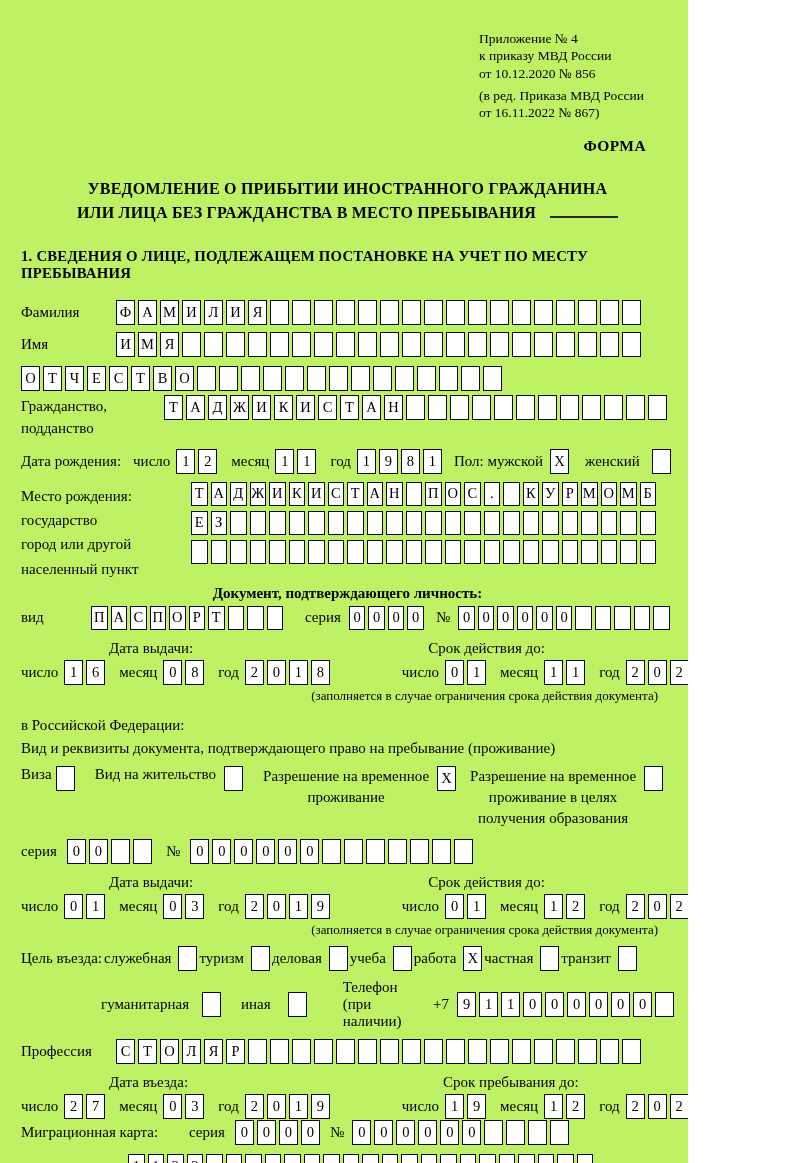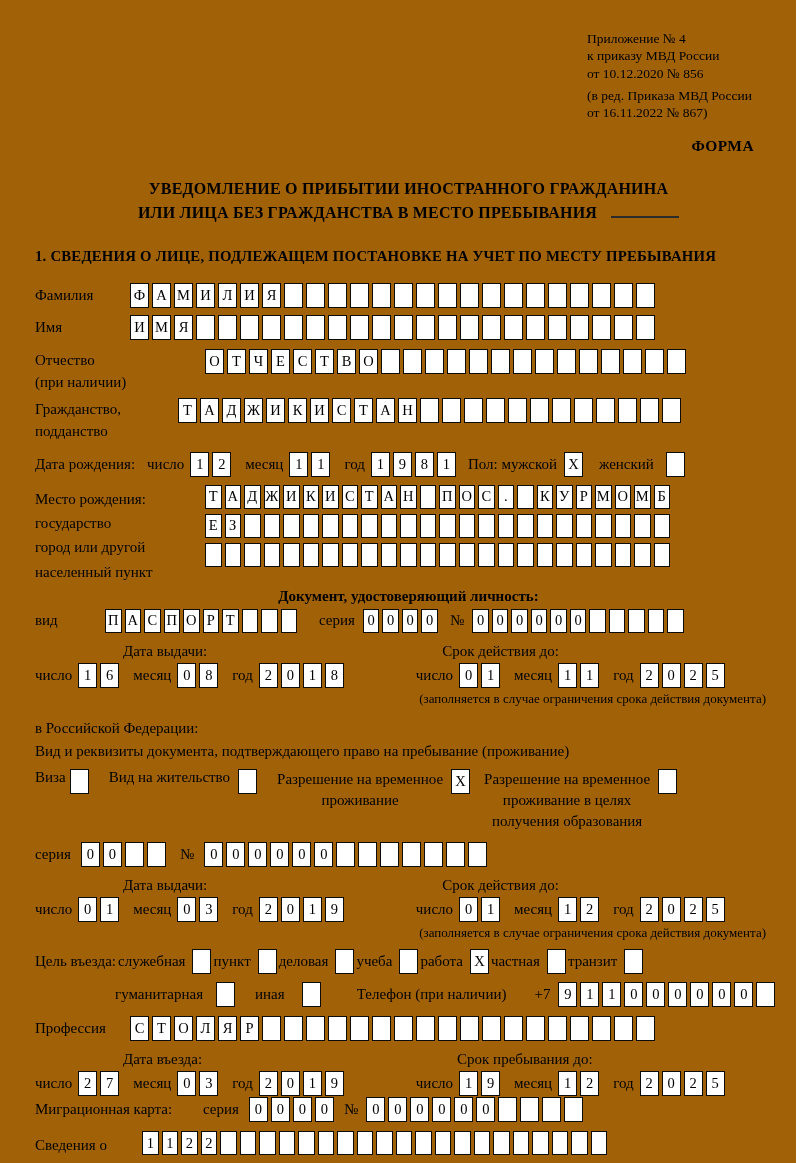--- a/index.html
+++ b/index.html
@@ -1,21 +1,21 @@
 <!DOCTYPE html>
 <html><head>
 <meta charset="utf-8">
 <style>
   * { margin:0; padding:0; box-sizing:border-box; }
   html,body { background:#fff; }
   .page {
-    position:relative; width:796px; height:1163px; overflow:hidden;
-    background:#a16207; color:#000;
+    position:relative; width:688px; height:1163px; overflow:hidden;
+    background:#bef264; color:#000;
     font-family:"Liberation Serif","DejaVu Serif",serif;
-    padding:30px 14px 8px 35px; font-size:15px;
+    padding:30px 14px 8px 21px; font-size:15px;
   }
   
   .appendix { margin-left:auto; width:195px; font-size:13.5px; line-height:1.28; }
   .appendix .gap-top { margin-top:5px; }
   .forma { text-align:right; padding-right:28px; font-weight:bold; font-size:15.5px; margin-top:16px; letter-spacing:.4px; }
   
   .title { text-align:center; font-weight:bold; font-size:16px; margin-top:22px; line-height:1.45; letter-spacing:.2px; }
   .blank-line { display:inline-block; width:68px; border-bottom:2.2px solid #2b2b2b; margin-left:14px; height:14px; }
   .sect { font-weight:bold; font-size:14.8px; margin-top:24px; letter-spacing:.2px; }
 
@@ -140,24 +140,20 @@
         <span class="cell"></span>
         <span class="cell"></span>
         <span class="cell"></span>
         <span class="cell"></span>
         <span class="cell"></span>
         <span class="cell"></span>
       </span>
   </div>
 
   <div class="frow">
-    <span class="flab2 w168">
-      <span>Отчество</span>
-      <span>(при наличии)</span>
-    </span>
     <span class="boxes" style="margin-top:2px">
         <span class="cell">О</span>
         <span class="cell">Т</span>
         <span class="cell">Ч</span>
         <span class="cell">Е</span>
         <span class="cell">С</span>
         <span class="cell">Т</span>
         <span class="cell">В</span>
         <span class="cell">О</span>
         <span class="cell"></span>
@@ -322,21 +318,21 @@
           <span class="cell"></span>
           <span class="cell"></span>
           <span class="cell"></span>
           <span class="cell"></span>
           <span class="cell"></span>
           <span class="cell"></span>
         </span>
     </span>
   </div>
 
-  <div class="center-bold" style="margin-top:4px">Документ, удостоверяющий личность:</div>
+  <div class="center-bold" style="margin-top:4px">Документ, подтверждающего личность:</div>
 
   <div class="drow" style="margin-top:4px">
     <span style="width:70px">вид</span>
     <span class="boxes sm">
         <span class="cell">П</span>
         <span class="cell">А</span>
         <span class="cell">С</span>
         <span class="cell">П</span>
         <span class="cell">О</span>
         <span class="cell">Р</span>
@@ -527,21 +523,21 @@
 
   <div class="drow" style="margin-top:8px; gap:2px">
     <span>Цель въезда:</span>
     <span class="opt">
       <span class="olab">служебная</span>
       <span class="boxes">
           <span class="cell"></span>
         </span>
     </span>
     <span class="opt">
-      <span class="olab">пункт</span>
+      <span class="olab">туризм</span>
       <span class="boxes">
           <span class="cell"></span>
         </span>
     </span>
     <span class="opt">
       <span class="olab">деловая</span>
       <span class="boxes">
           <span class="cell"></span>
         </span>
     </span>

